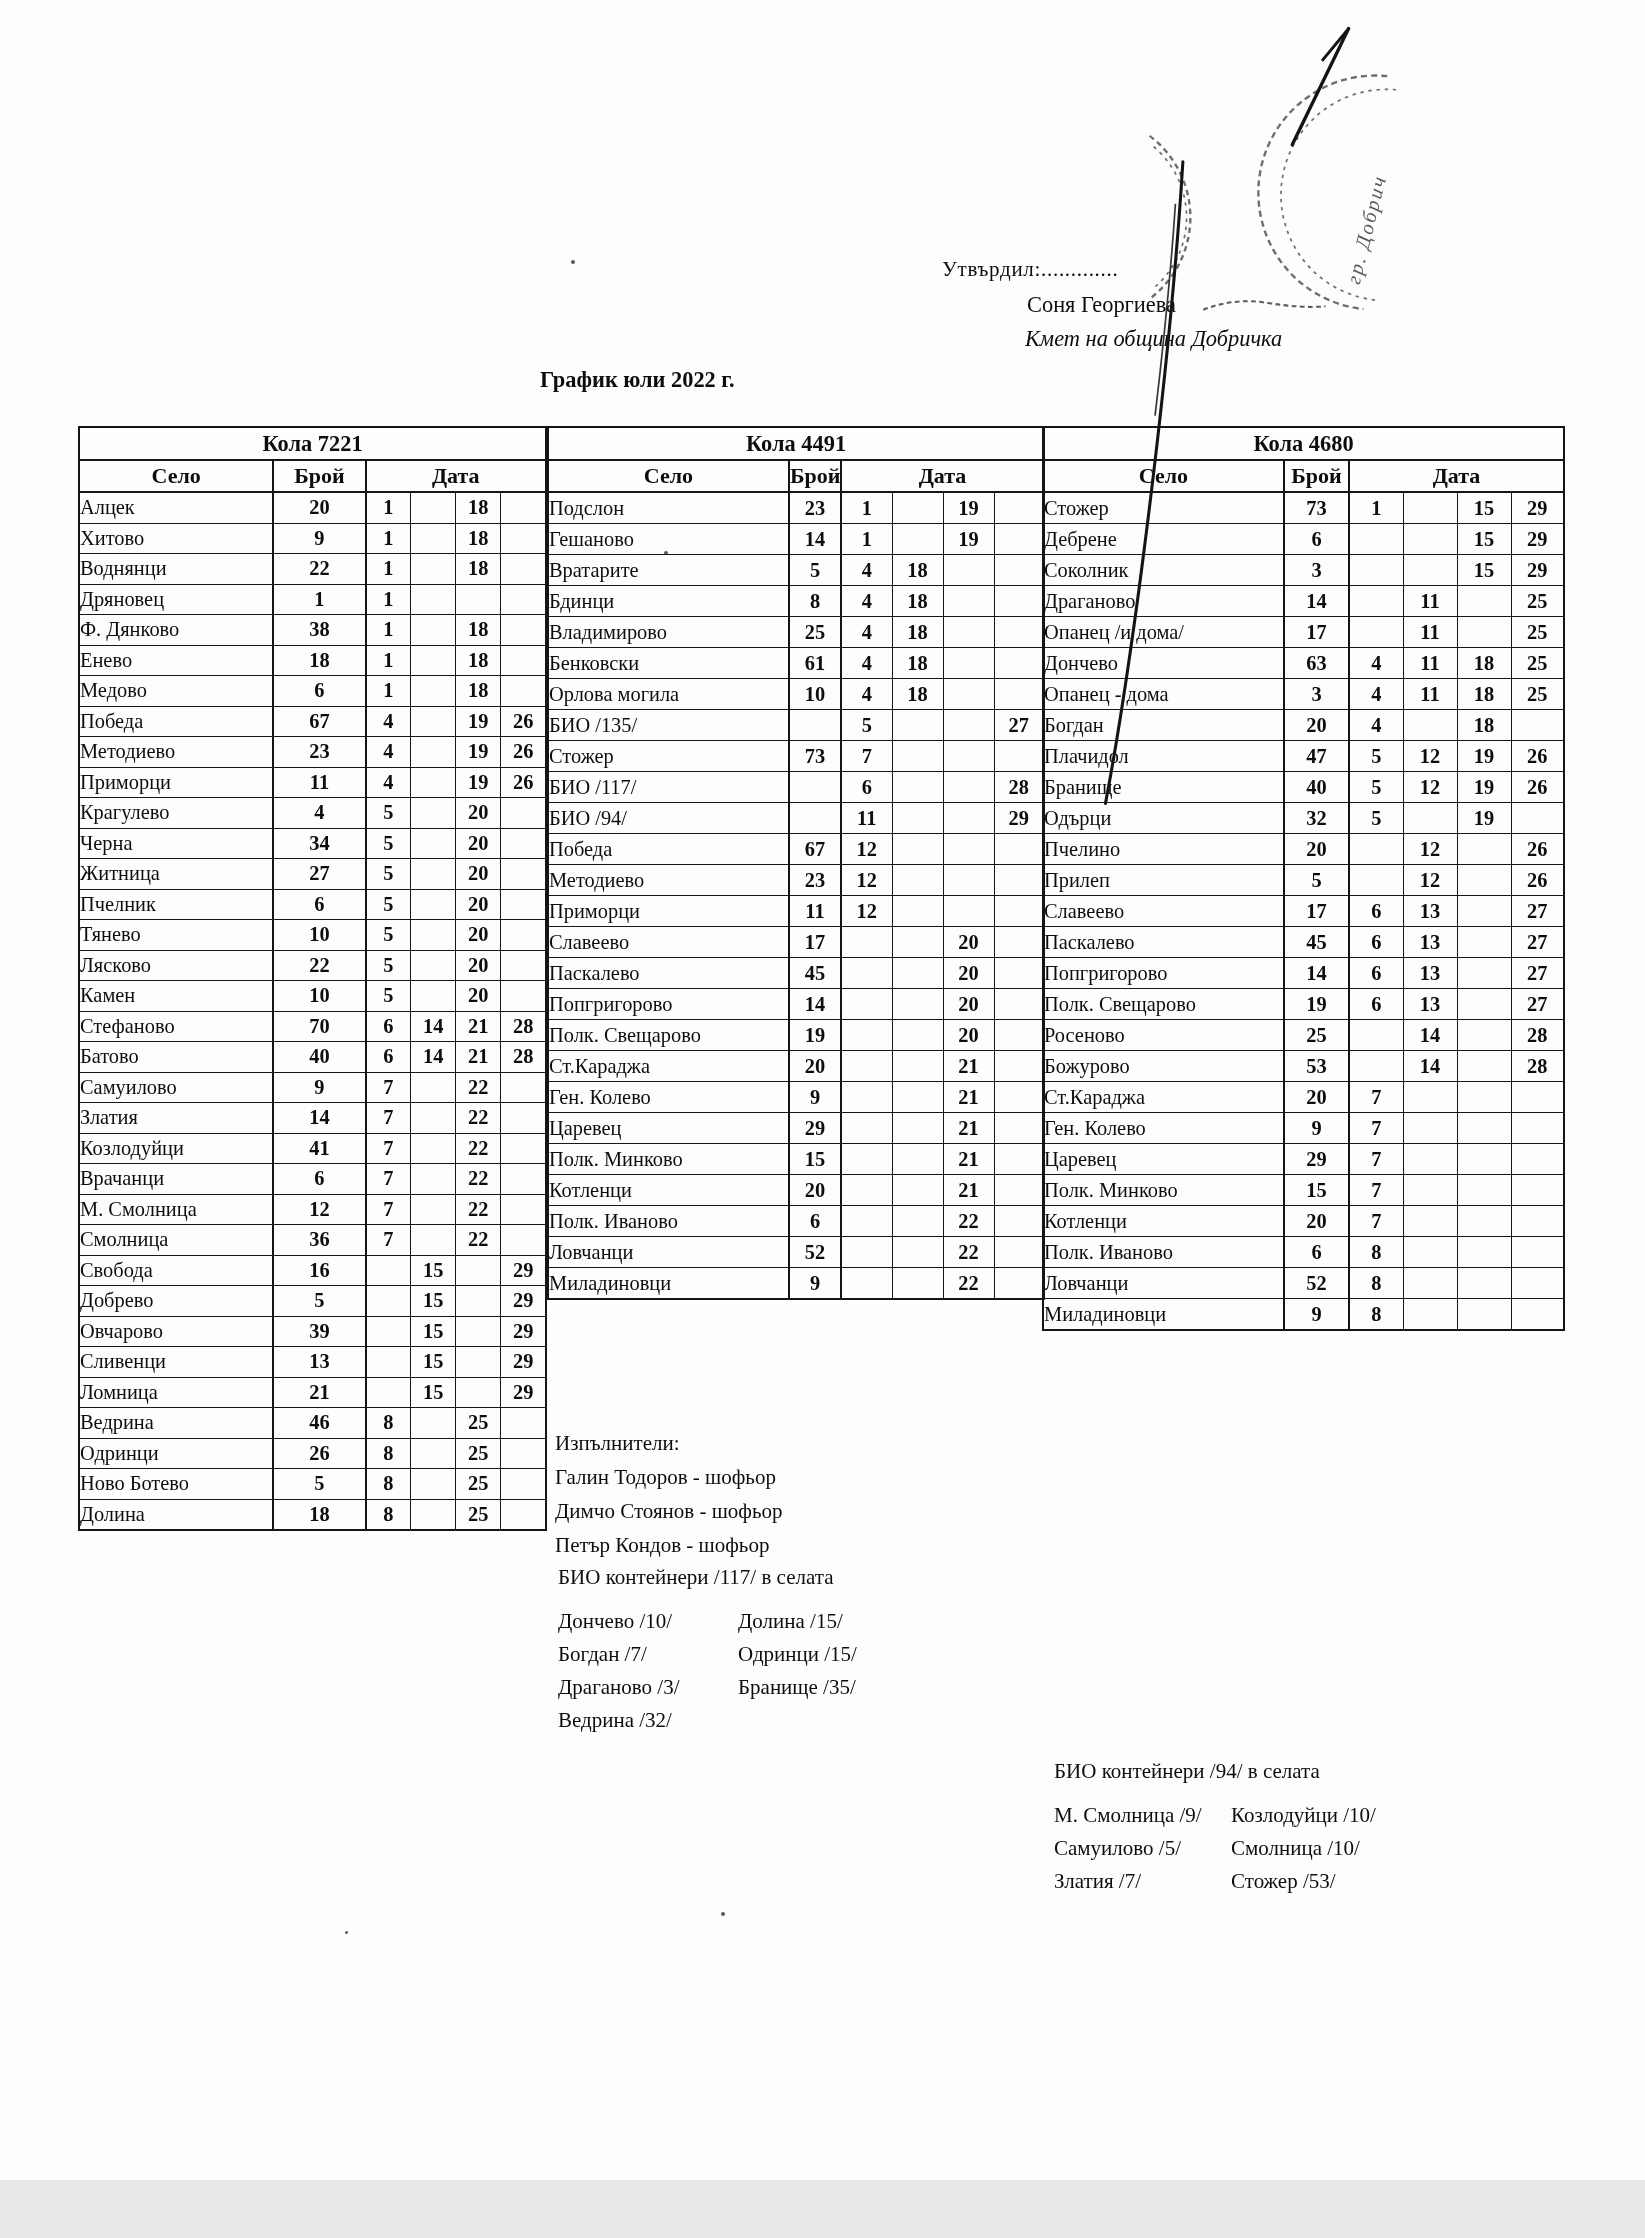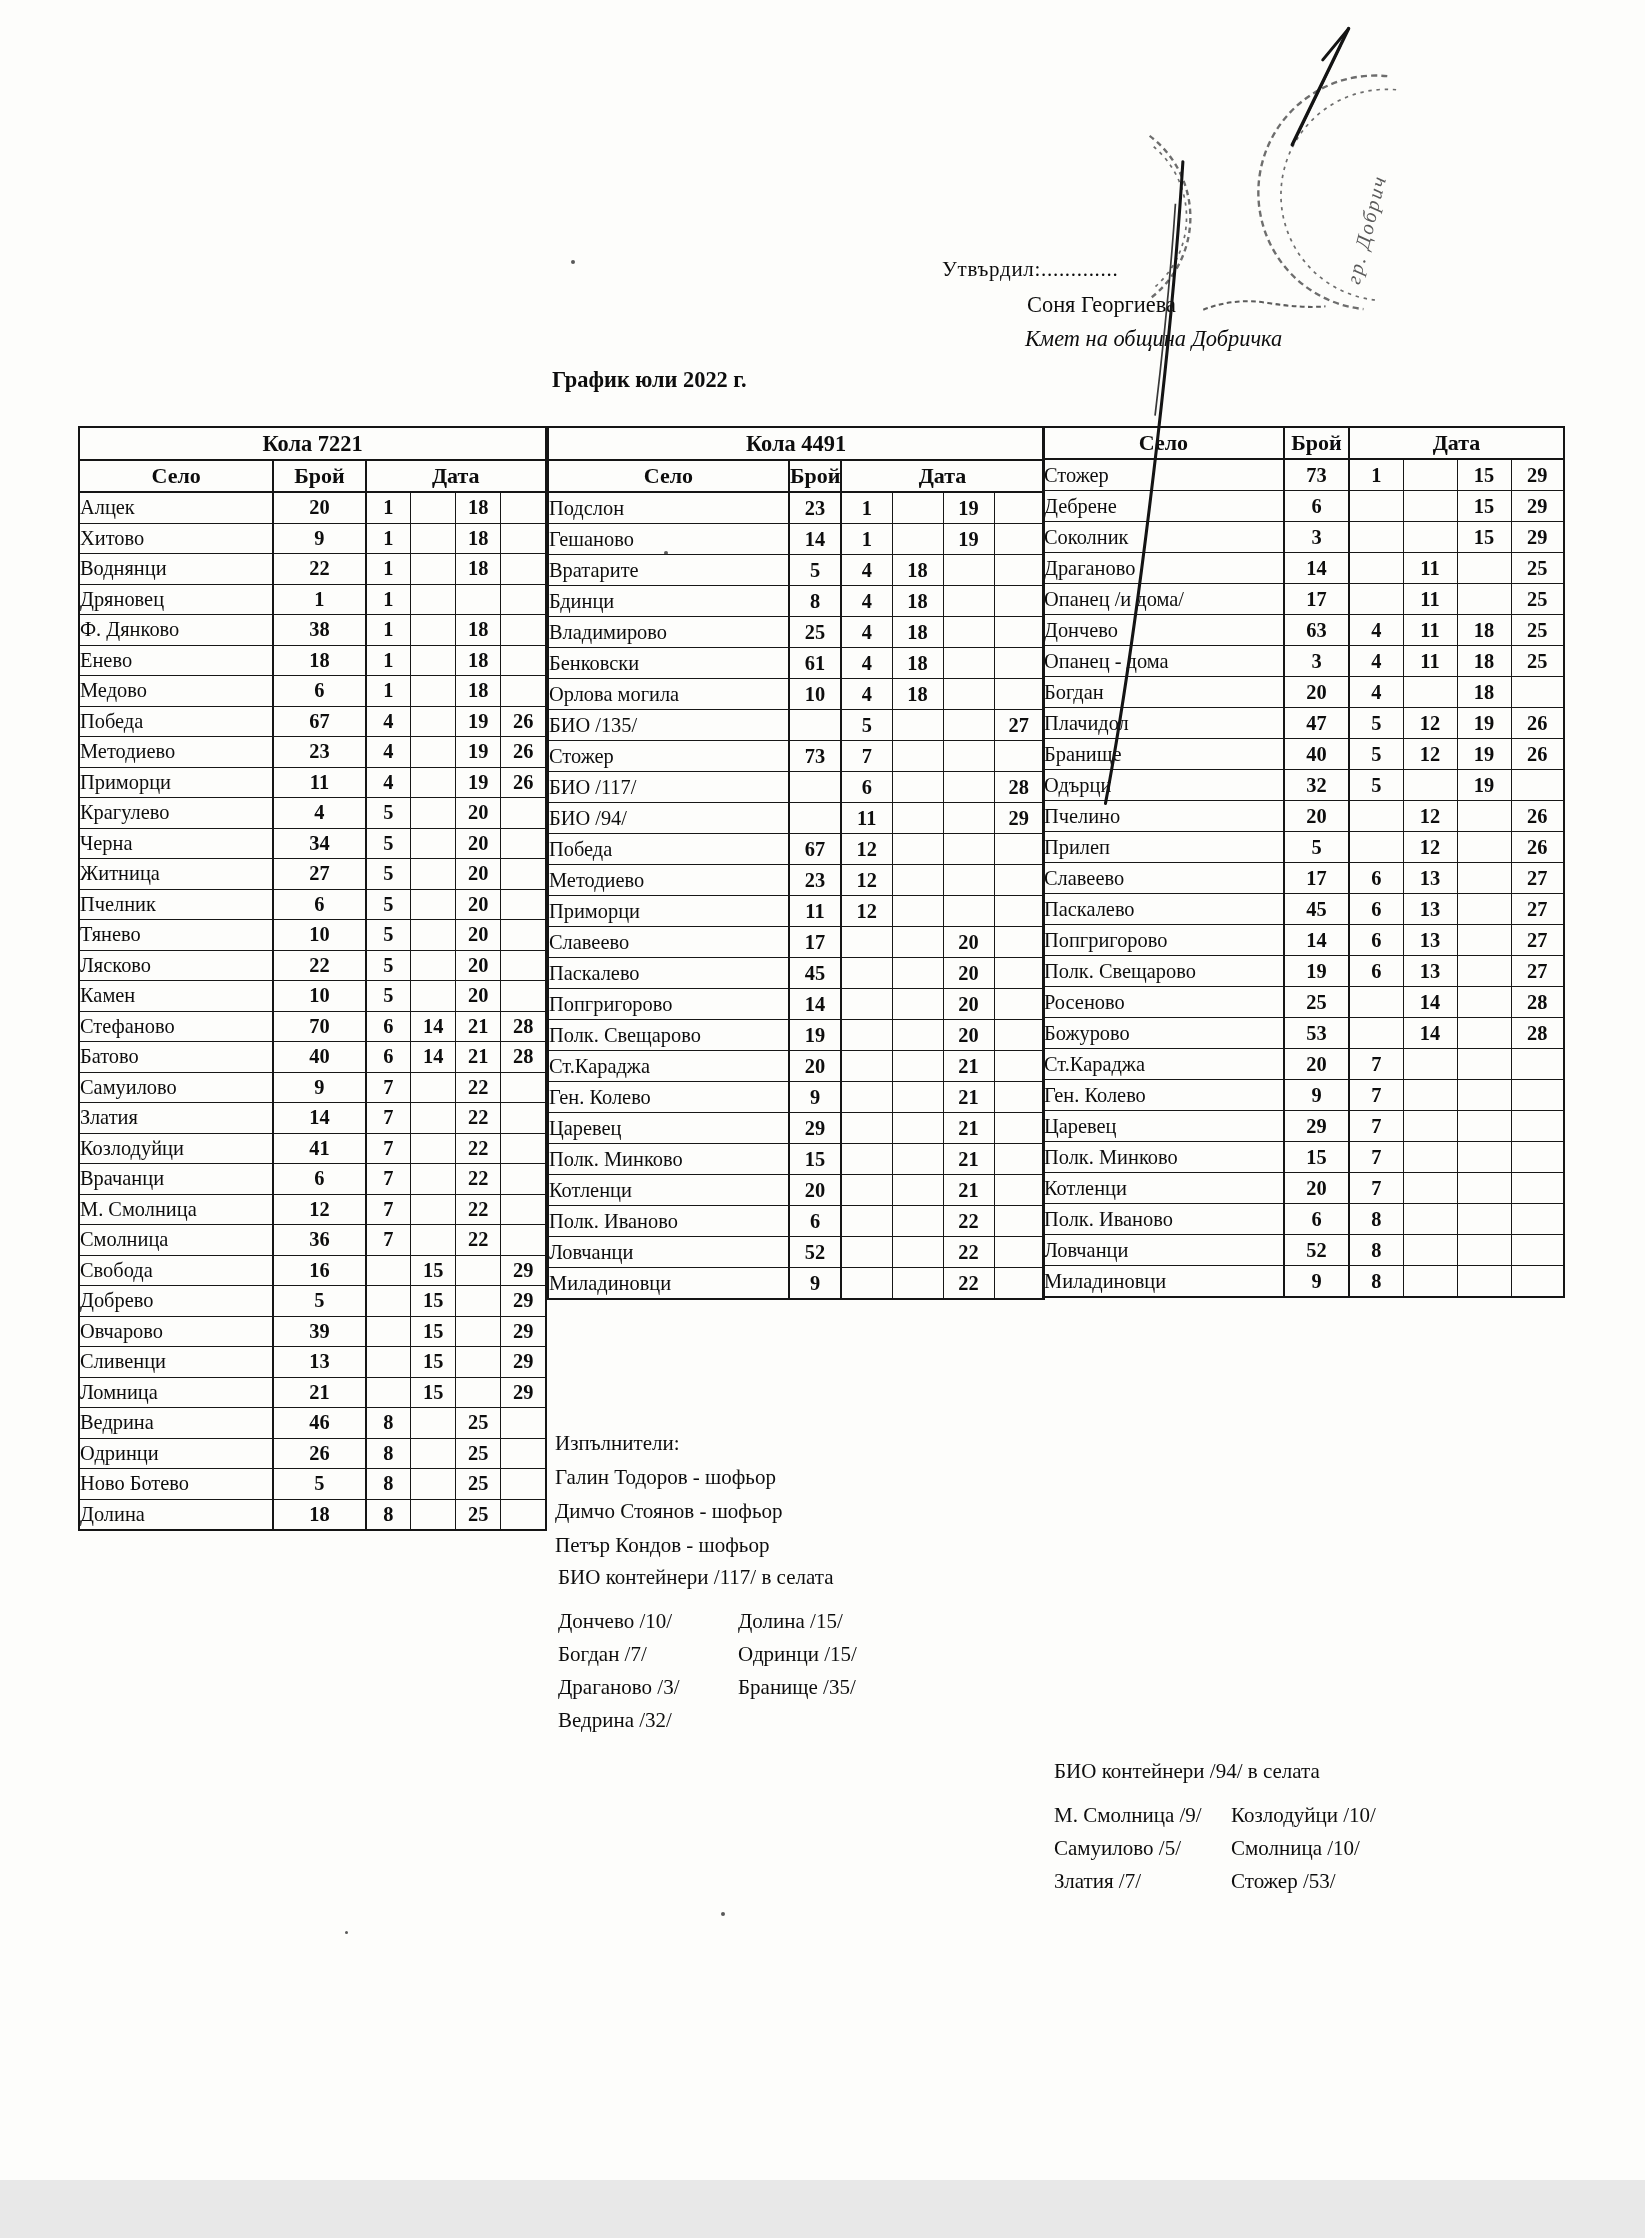--- a/index.html
+++ b/index.html
@@ -9,21 +9,21 @@
     background:#fdfdfb;
     font-family:"Liberation Serif","DejaVu Serif",serif;
     color:#0d0d0d;
     overflow:hidden;
   }
   .abs{position:absolute;}
   
   .approved{left:942px;top:257px;font-size:21px;letter-spacing:0.7px;}
   .approver-name{left:1027px;top:292px;font-size:22.4px;}
   .approver-role{left:1025px;top:326px;font-size:22.4px;font-style:italic;}
-  .doc-title{left:540px;top:367px;font-size:22.4px;font-weight:bold;margin-left:12px;}
+  .doc-title{left:540px;top:367px;font-size:22.4px;font-weight:bold;}
   
   .tbl-wrap{position:absolute;top:426px;}
   .tw1{left:78px;width:469px;}
   .tw2{left:547px;width:496px;}
   .tw3{left:1042px;width:519px;}
   table.sched{
     width:100%;
     border-collapse:collapse;
     table-layout:fixed;
     border:2.7px solid #151515;
@@ -604,20 +604,23 @@
     <table class="sched t3">
       <colgroup>
         <col style="width:241px">
           <col style="width:65px">
         <col style="width:54px">
           <col style="width:54px">
           <col style="width:54px">
           <col style="width:53px">
       </colgroup>
       <thead>
+        <tr class="title-row">
+          <th colspan="6">Кола 4680</th>
+        </tr>
         <tr class="head-row">
           <th class="h-village">Село</th>
           <th class="h-count">Брой</th>
           <th colspan="4">Дата</th>
         </tr>
       </thead>
       <tbody>
           <tr>
             <td class="c-village">Стожер</td>
             <td class="c-count">73</td>

